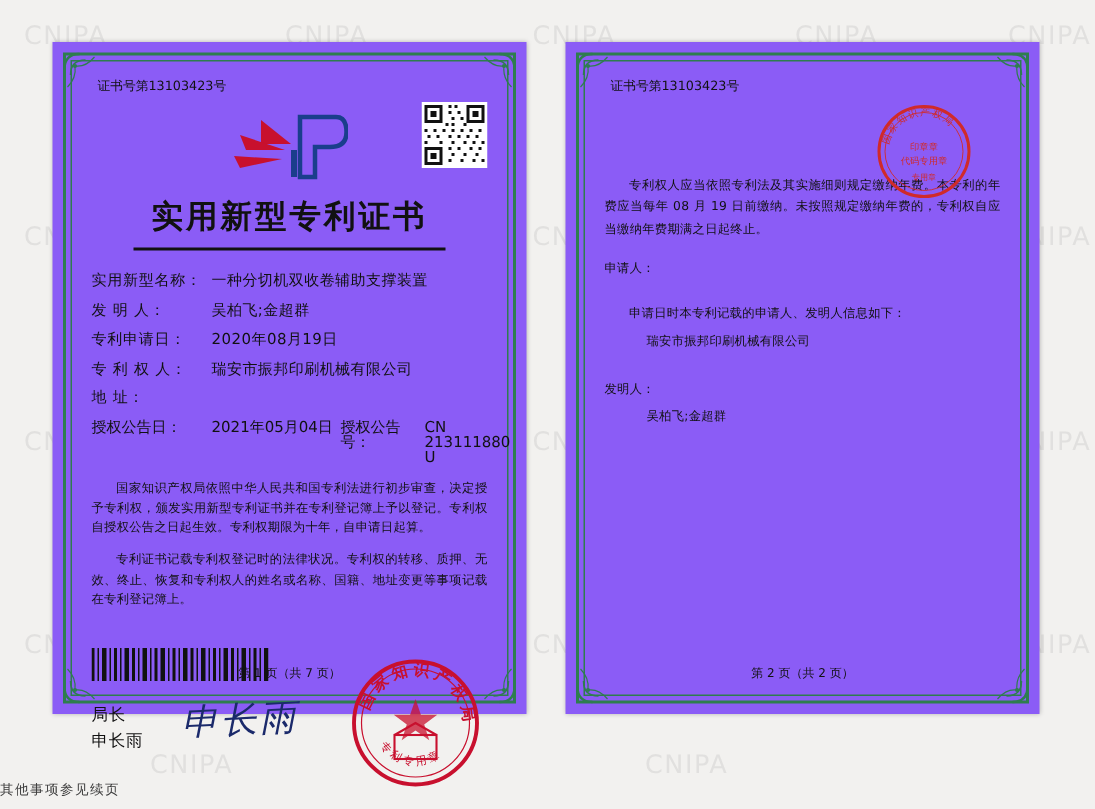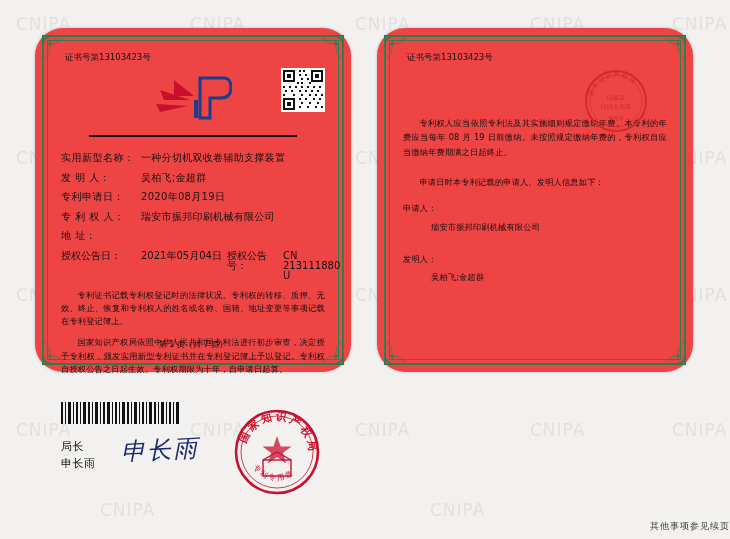--- a/index.html
+++ b/index.html
@@ -17,24 +17,23 @@
     font-size:17px;
     font-weight:normal;
     letter-spacing:1px;
     font-family:"DejaVu Sans",sans-serif;
     user-select:none;
     pointer-events:none;
   }
   .page{
     position:absolute;
     top:28px;
-    width:316px;height:344px;
-    background:#ef4444;
+    width:316px;height:448px;
+    background:#8b5cf6;
     box-shadow:0 0 3px rgba(0,0,0,0.25);
-    border-radius:28px;
   }
   #page1{left:35px;}
   #page2{left:377px;}
 
   
   .border-outer{
     position:absolute;inset:7px;
     border:2px solid #2e7d4f;
   }
   .border-inner{
@@ -191,21 +190,21 @@
     text-align:justify;
     letter-spacing:0.2px;
   }
   .p2ind{text-indent:2em;}
   .p2line{margin-top:16px;}
   .p2sub{margin-left:28px;margin-top:4px;}
 
   .bottomcap{
     position:absolute;
     left:0;right:0;bottom:6px;
-    text-align:right;
+    text-align:left;
     font-size:9px;
     color:#3b3b3b;
     letter-spacing:1px;
   }
 </style>
 </head>
 <body>
 
 <div class="wm" style="left:16px;top:14px;">CNIPA</div>
 <div class="wm" style="left:190px;top:14px;">CNIPA</div>
@@ -331,20 +330,21 @@
               <rect x="36" y="34" width="2" height="2"></rect>
               <rect x="18" y="38" width="2" height="2"></rect>
             <rect x="26" y="38" width="2" height="2"></rect>
               <rect x="34" y="38" width="2" height="2"></rect>
               <rect x="40" y="38" width="2" height="2"></rect>
           </g>
         </svg>
       </div>
     </div>
 
+    <div class="title">实用新型专利证书</div>
     <div class="title-rule"></div>
 
     <div class="fields">
       <div class="field">
         <div class="flabel">实用新型名称：</div>
         <div class="fvalue">一种分切机双收卷辅助支撑装置</div>
       </div>
       <div class="field">
         <div class="flabel">发 明 人：</div>
         <div class="fvalue">吴柏飞;金超群</div>
@@ -361,22 +361,22 @@
         <div class="flabel">地          址：</div>
       </div>
       <div class="field-two">
         <div class="half-label">授权公告日：</div>
         <div class="half-val">2021年05月04日</div>
         <div class="half-label2">授权公告号：</div>
         <div class="half-val2">CN 213111880 U</div>
       </div>
     </div>
 
+    <div class="para">国家知识产权局依照中华人民共和国专利法进行初步审查，决定授予专利权，颁发实用新型专利证书并在专利登记簿上予以登记。专利权自授权公告之日起生效。专利权期限为十年，自申请日起算。</div>
     <div class="para">专利证书记载专利权登记时的法律状况。专利权的转移、质押、无效、终止、恢复和专利权人的姓名或名称、国籍、地址变更等事项记载在专利登记簿上。</div>
-    <div class="para">国家知识产权局依照中华人民共和国专利法进行初步审查，决定授予专利权，颁发实用新型专利证书并在专利登记簿上予以登记。专利权自授权公告之日起生效。专利权期限为十年，自申请日起算。</div>
 
     <div class="barcode">
       <svg width="118" height="22" viewBox="0 0 118 22">
         <g fill="#111">
           <rect x="0" y="0" width="2" height="22"></rect>
             <rect x="4" y="0" width="1" height="22"></rect>
           <rect x="7" y="0" width="3" height="22"></rect>
             <rect x="12" y="0" width="1" height="22"></rect>
           <rect x="15" y="0" width="2" height="22"></rect>
             <rect x="19" y="0" width="1" height="22"></rect>
@@ -494,25 +494,26 @@
         </text>
         <text x="33" y="32" text-anchor="middle" font-size="6.2" fill="#d02a2a" font-family="DejaVu Sans, sans-serif">印章章</text>
         <text x="33" y="41" text-anchor="middle" font-size="6.2" fill="#d02a2a" font-family="DejaVu Sans, sans-serif">代码专用章</text>
         <text x="33" y="52" text-anchor="middle" font-size="5.4" fill="#d02a2a" font-family="DejaVu Sans, sans-serif">专用章</text>
       </svg>
     </div>
 
     <div class="p2body">
       <div class="p2ind">专利权人应当依照专利法及其实施细则规定缴纳年费。本专利的年费应当每年 08 月 19 日前缴纳。未按照规定缴纳年费的，专利权自应当缴纳年费期满之日起终止。</div>
 
+      <div class="p2line" style="margin-top:12px;">申请人：</div>
+
       <div class="p2line p2ind">申请日时本专利记载的申请人、发明人信息如下：</div>
-
-      <div class="p2line" style="margin-top:12px;">申请人：</div>
       <div class="p2sub">瑞安市振邦印刷机械有限公司</div>
 
       <div class="p2line" style="margin-top:18px;">发明人：</div>
       <div class="p2sub">吴柏飞;金超群</div>
     </div>
 
+    <div class="pagefoot">第 2 页（共 2 页）</div>
   </div>
 </div>
 
 <div class="bottomcap">其他事项参见续页</div>
 
 </body></html>

